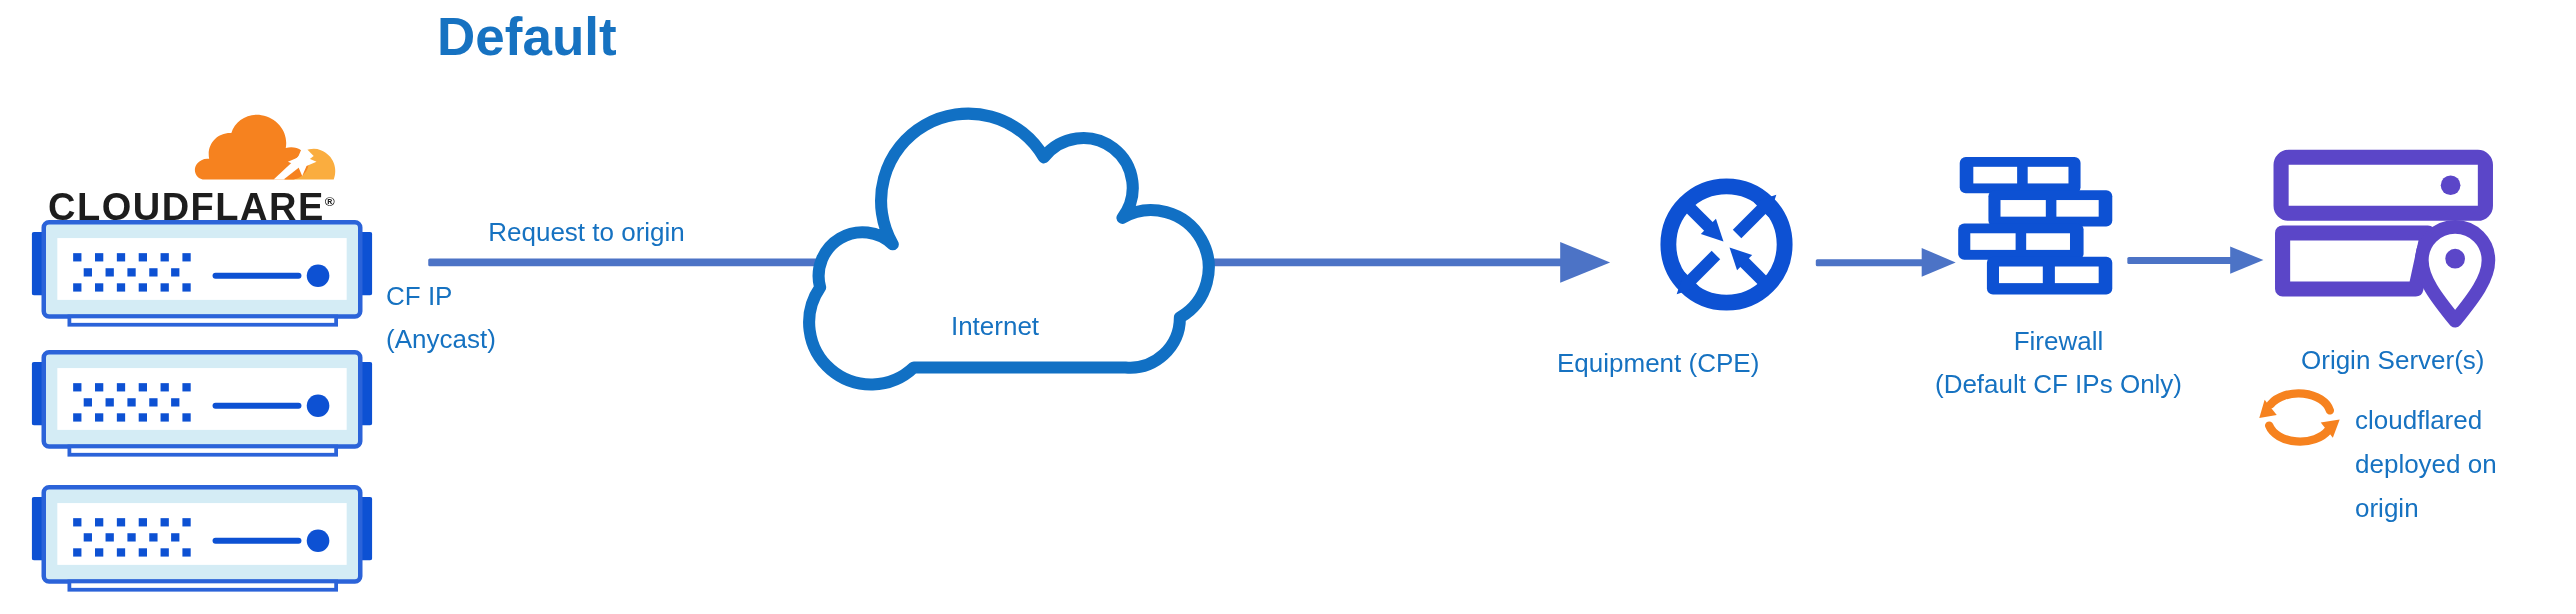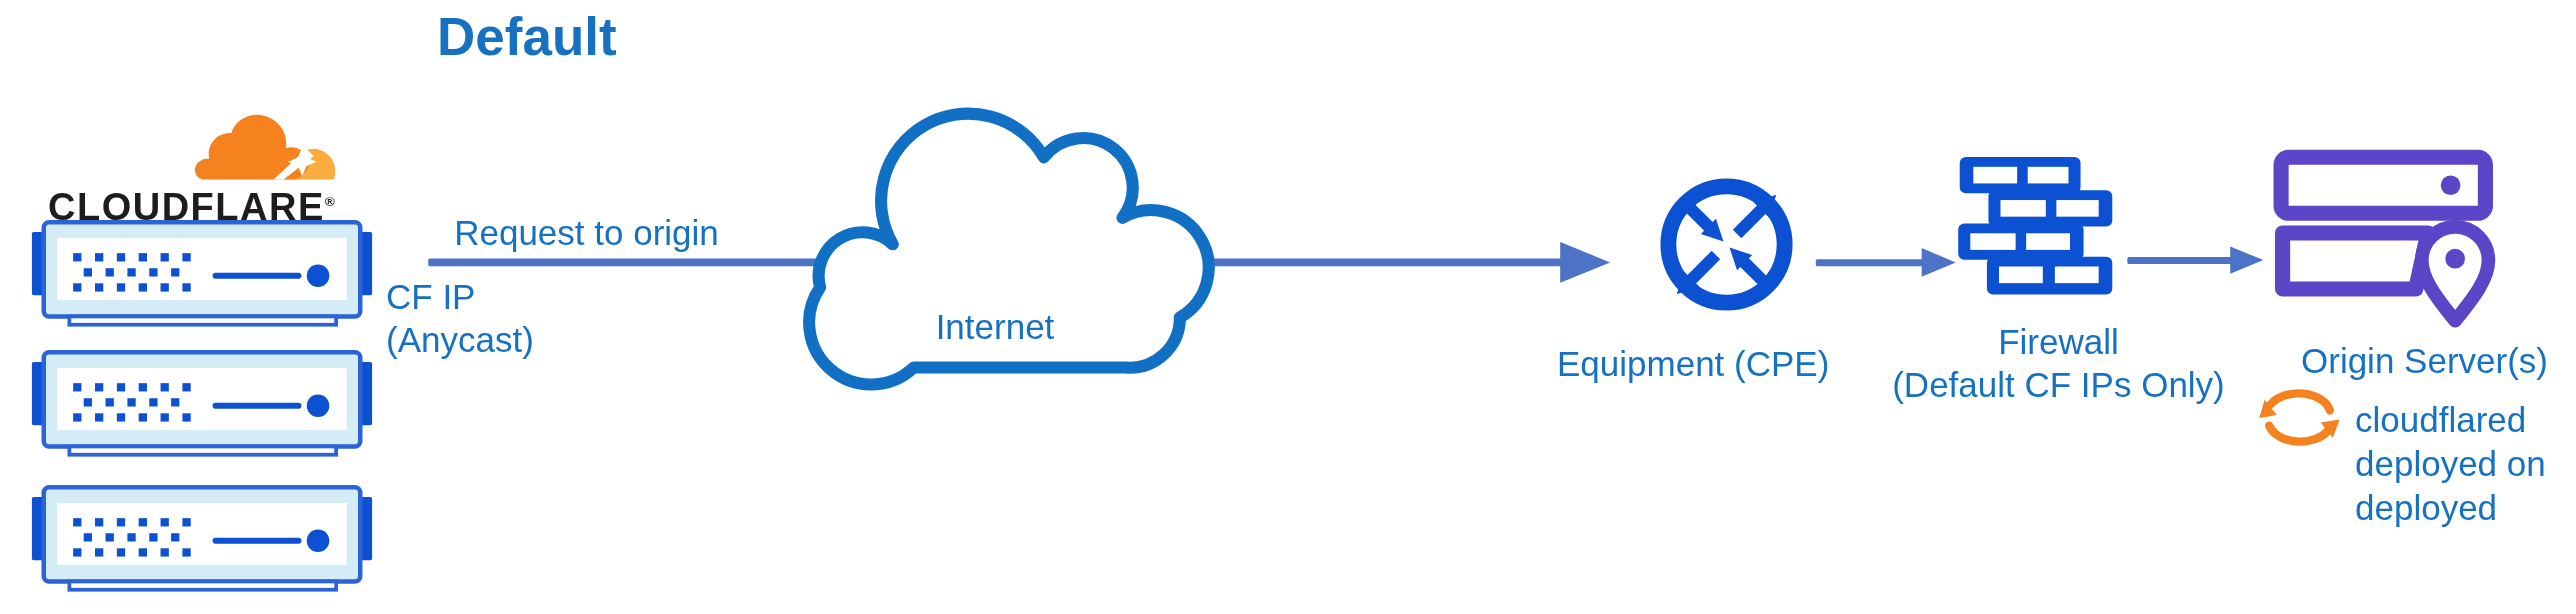--- a/index.html
+++ b/index.html
@@ -1,20 +1,20 @@
 <!DOCTYPE html>
 <html style="--blue-text: #1672C1; --cloud-blue: #1170C4; --icon-blue: #0D51D3; --unit-blue: #2B63D9; --pale-blue: #D4ECF5; --arrow-blue: #4C73C6; --purple: #5B46C8; --orange: #F6821F; --orange-light: #FAAD3F; --wordmark: #1D1D1D;font-size:12px"><head>
 <meta charset="utf-8">
 <style>
   html,body{margin:0;padding:0;background:#fff;}
   .canvas{position:relative;width:2576px;height:614px;background:#fff;overflow:hidden;
           font-family:Liberation Sans, sans-serif;}
   .abs{position:absolute;}
   .title{font-size:53px;font-weight:600;color:var(--blue-text);letter-spacing:0;}
-  .lbl{font-size:35px;line-height:43px;color:var(--blue-text);white-space:nowrap;}
+  .lbl{font-size:26px;line-height:43px;color:var(--blue-text);white-space:nowrap;}
   .center{text-align:center;}
   .wordmark{font-size:38px;font-weight:800;letter-spacing:1.5px;color:var(--wordmark);white-space:nowrap;}
   .wordmark sup{font-size:13.6px;font-weight:700;vertical-align:super;}
   
   .f-blue{fill:var(--icon-blue);}
   .f-pale{fill:var(--pale-blue);}
   .st-unit{stroke:var(--unit-blue);}
   .f-arrow{fill:var(--arrow-blue);}
   .f-purple{fill:var(--purple);}
   .st-purple{stroke:var(--purple);fill:#fff;}
@@ -161,17 +161,17 @@
 
   <svg class="abs" style="left:2254px;top:383px;" width="91" height="70" viewBox="0 0 120 92">
     <path d="M100 36 A 42 28 0 0 0 22 28" class="st-orange" stroke-width="11" stroke-linecap="round"></path>
     <polygon points="7,46 14,22 30,42" class="f-orange"></polygon>
     <path d="M20 56 A 42 28 0 0 0 98 62" class="st-orange" stroke-width="11" stroke-linecap="round"></path>
     <polygon points="113,48 104,72 88,52" class="f-orange"></polygon>
   </svg>
   <div class="abs lbl" style="left:2355px;top:398px;line-height:44px;">
     <div>cloudflared</div>
     <div>deployed on</div>
-    <div>deployed</div>
+    <div>origin</div>
   </div>
 
 </div>
 
 
 </body></html>

